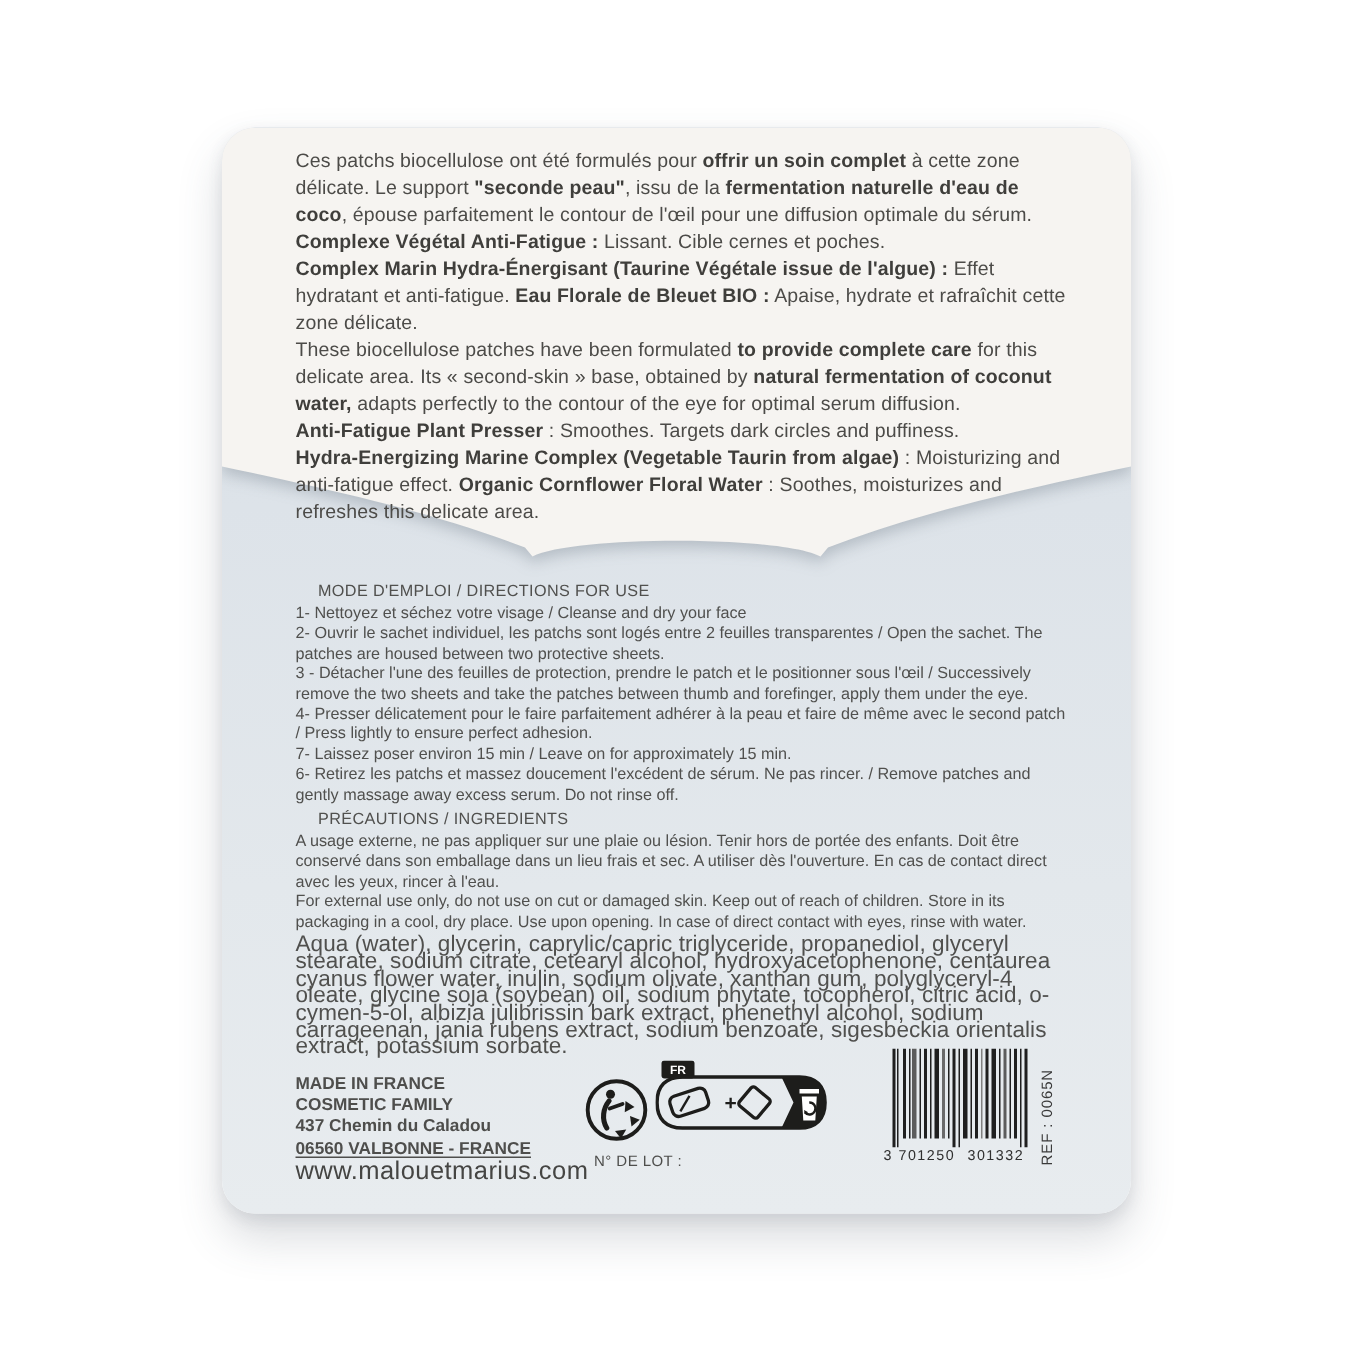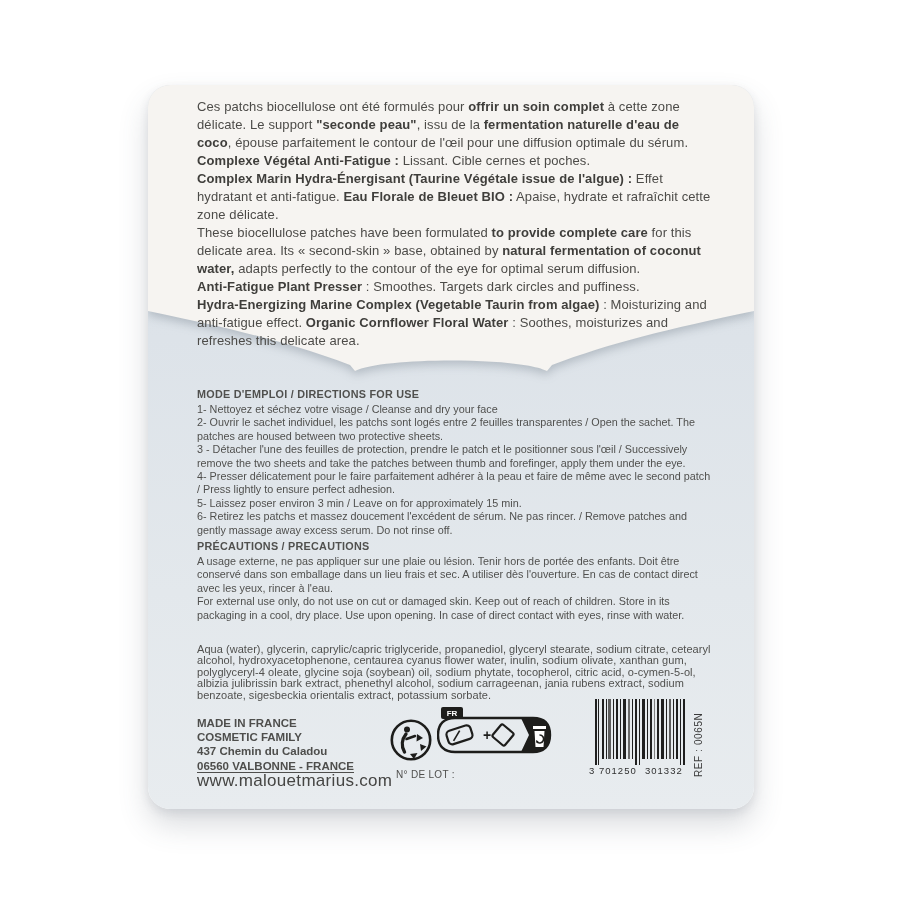--- a/index.html
+++ b/index.html
@@ -18,27 +18,27 @@
   .flap-svg{position:absolute;left:0;top:0;width:606px;height:300px;
     filter:drop-shadow(0 4px 5px rgba(70,82,98,.28));}
   .flap-text{
     position:absolute;left:49px;top:13px;width:517px;
     font-size:13px;line-height:18px;color:#4c4b48;letter-spacing:.1px;
   }
   .flap-text p{margin:0;}
   .flap-text p.gap{}
   .flap-text b, .sec b{font-weight:700;color:#3f3e3b;}
   .sec{position:absolute;left:49px;width:515px;color:#50504e;}
-  .sec-h{margin:0 0 3px 0;font-weight:700;font-size:10.8px;letter-spacing:.25px;color:#48484  6;}
+  .sec-h{margin:0 0 3px 15px;font-weight:400;font-size:10.8px;letter-spacing:.25px;color:#48484  6;}
   .sec-body{font-size:10.8px;line-height:13.4px;}
   .sec-body p{margin:0;}
   #directions{top:303px;}
   #precautions{top:455px;}
   #ingredients{top:539px;width:524px;}
-  #ingredients .sec-body{font-size:11px;line-height:11.4px;letter-spacing:.05px;margin-top:20px;}
+  #ingredients .sec-body{font-size:15px;line-height:11.4px;letter-spacing:.05px;}
   
   .addr{position:absolute;left:49px;top:631px;font-size:11.5px;line-height:14.2px;color:#4e4e4c;}
   .addr div{white-space:nowrap;font-weight:bold;}
   .addr .u{text-decoration:underline;text-underline-offset:2px;}
   .website{position:absolute;left:49px;top:686px;font-size:17px;letter-spacing:.3px;color:#454543;}
   .lot{position:absolute;left:248px;top:684px;font-size:10px;letter-spacing:.3px;color:#4e4e4c;}
   .triman{position:absolute;left:242px;top:632px;width:45px;height:46px;}
   .sortpill{position:absolute;left:289px;top:622px;width:120px;height:56px;}
   .barcode{position:absolute;left:441px;top:614px;width:102px;}
   .barcode svg{display:block;}
@@ -70,27 +70,27 @@
     <p><b>Hydra-Energizing Marine Complex (Vegetable Taurin from algae)</b><span> : Moisturizing and anti-fatigue effect. </span><b>Organic Cornflower Floral Water</b><span> : Soothes, moisturizes and refreshes this delicate area.</span></p>
   </div>
 
   <div class="sec" id="directions">
     <p class="sec-h">MODE D'EMPLOI / DIRECTIONS FOR USE</p>
     <div class="sec-body">
       <p>1- Nettoyez et séchez votre visage / Cleanse and dry your face</p>
       <p>2- Ouvrir le sachet individuel, les patchs sont logés entre 2 feuilles transparentes / Open the sachet. The patches are housed between two protective sheets.</p>
       <p>3 - Détacher l'une des feuilles de protection, prendre le patch et le positionner sous l'œil / Successively remove the two sheets and take the patches between thumb and forefinger, apply them under the eye.</p>
       <p>4- Presser délicatement pour le faire parfaitement adhérer à la peau et faire de même avec le second patch / Press lightly to ensure perfect adhesion.</p>
-      <p>5- Laissez poser environ 3 min / Leave on for approximately 15 min.</p>
+      <p>7- Laissez poser environ 15 min / Leave on for approximately 15 min.</p>
       <p>6- Retirez les patchs et massez doucement l'excédent de sérum. Ne pas rincer. / Remove patches and gently massage away excess serum. Do not rinse off.</p>
     </div>
   </div>
 
   <div class="sec" id="precautions">
-    <p class="sec-h">PRÉCAUTIONS / PRECAUTIONS</p>
+    <p class="sec-h">PRÉCAUTIONS / INGREDIENTS</p>
     <div class="sec-body">
       <p>A usage externe, ne pas appliquer sur une plaie ou lésion. Tenir hors de portée des enfants. Doit être conservé dans son emballage dans un lieu frais et sec. A utiliser dès l'ouverture. En cas de contact direct avec les yeux, rincer à l'eau.</p>
       <p>For external use only, do not use on cut or damaged skin. Keep out of reach of children. Store in its packaging in a cool, dry place. Use upon opening. In case of direct contact with eyes, rinse with water.</p>
     </div>
   </div>
 
   <div class="sec" id="ingredients">
     <div class="sec-body">
       <p>Aqua (water), glycerin, caprylic/capric triglyceride, propanediol, glyceryl stearate, sodium citrate, cetearyl alcohol, hydroxyacetophenone, centaurea cyanus flower water, inulin, sodium olivate, xanthan gum, polyglyceryl-4 oleate, glycine soja (soybean) oil, sodium phytate, tocopherol, citric acid, o-cymen-5-ol, albizia julibrissin bark extract, phenethyl alcohol, sodium carrageenan, jania rubens extract, sodium benzoate, sigesbeckia orientalis extract, potassium sorbate.</p>
     </div>

